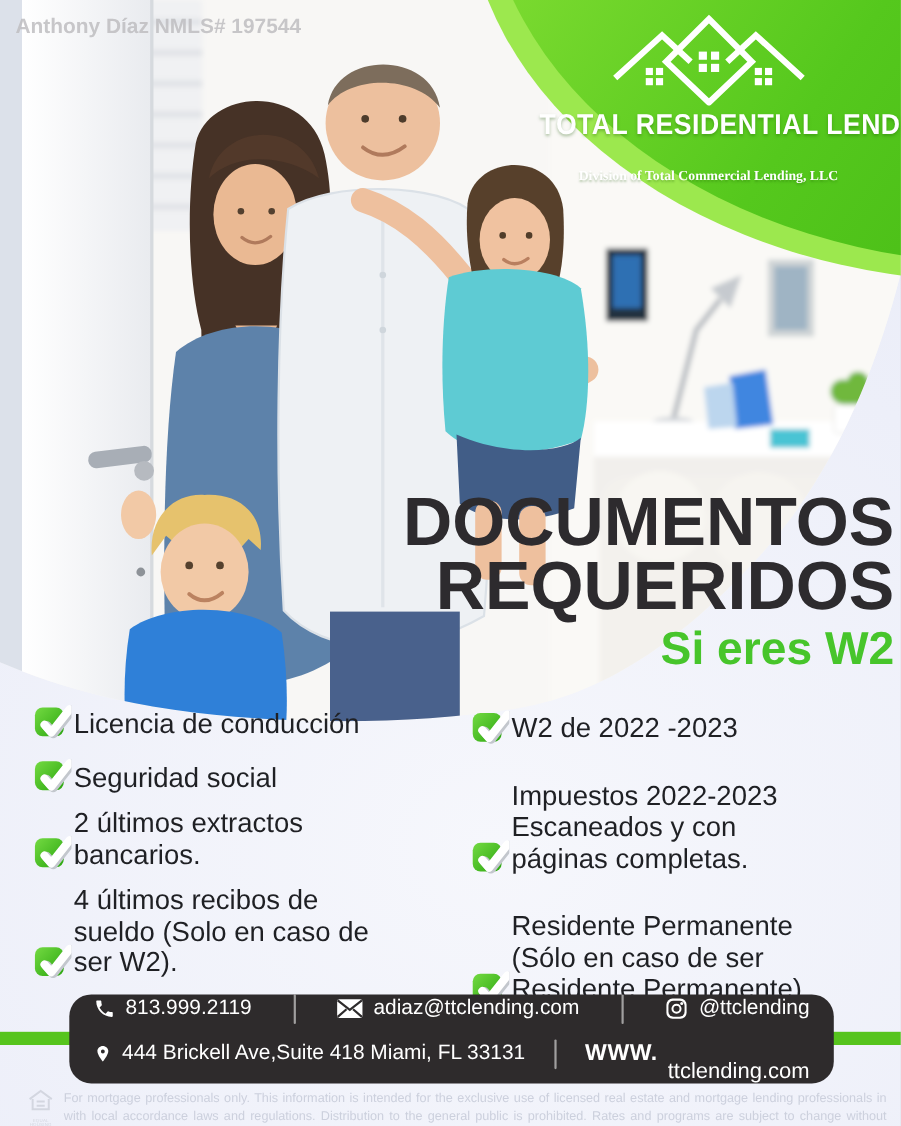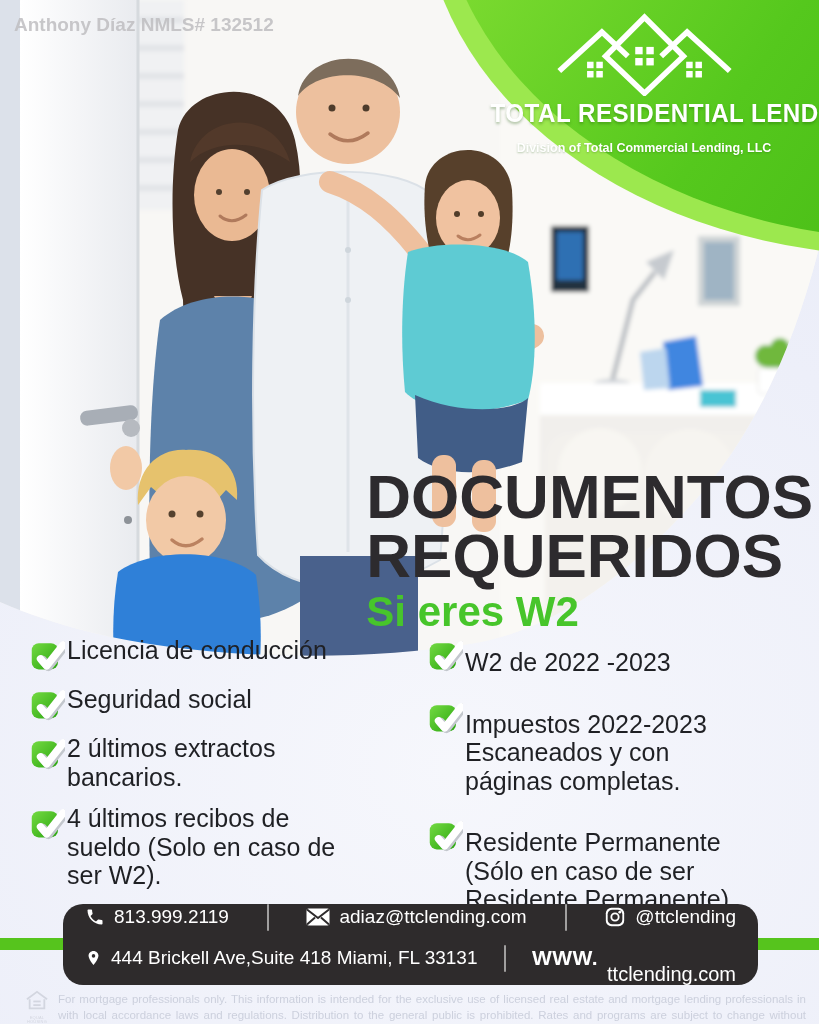--- a/index.html
+++ b/index.html
@@ -12,31 +12,31 @@
   .photo{position:absolute;left:0;top:0;width:819px;height:680px;z-index:1;}
   
   .blob-light{position:absolute;left:423px;top:-464px;width:960px;height:720px;border-radius:50%;
     background:#9ce84e;z-index:2;}
   .blob-main{position:absolute;left:439px;top:-480px;width:960px;height:720px;border-radius:50%;
     background:linear-gradient(125deg,#94e63c 8%,#55c81d 48%,#3aae0e 92%);z-index:3;}
   .logo{position:absolute;right:10px;top:8px;width:330px;text-align:center;z-index:4;color:#fff;}
   .logo-house{display:block;margin:0 auto;}
   .brand-name{font-size:26px;font-weight:bold;letter-spacing:.5px;white-space:nowrap;
     transform:scaleX(.93);transform-origin:center;text-shadow:0 2px 3px rgba(25,90,0,.35);margin-top:2px;}
-  .brand-division{font-size:12.5px;font-weight:bold;margin-top:12px;text-shadow:0 1px 2px rgba(25,90,0,.3);}
+  .brand-division{font-size:12.5px;font-weight:bold;margin-top:24px;text-shadow:0 1px 2px rgba(25,90,0,.3);font-family:Liberation Serif, serif;}
   
   .agent{position:absolute;left:14px;top:14px;font-size:19px;color:#bfbec1;z-index:5;font-weight:bold;opacity:.85;}
   
-  .title-block{position:absolute;right:6px;top:468px;z-index:4;line-height:.95;}
+  .title-block{position:absolute;right:6px;top:446px;text-align:right;z-index:4;line-height:.95;}
   .title-line{font-size:62px;font-weight:bold;color:#2d2b2e;letter-spacing:0;}
   .title-sub{font-size:42px;font-weight:bold;color:#47c52b;margin-top:6px;}
   
   .checklists{position:absolute;left:30px;top:636px;width:772px;display:grid;
     grid-template-columns:398px auto;z-index:5;}
-  .check-item{display:flex;align-items:flex-start;margin-bottom:13px;}
+  .check-item{display:flex;align-items:flex-end;margin-bottom:13px;}
   .col-right .check-item{margin-bottom:21px;}
   .check{width:35px;height:35px;flex:0 0 35px;margin-top:1px;margin-right:2px;}
   .check-text{font-size:25px;line-height:1.14;color:#1f2024;font-weight:500;}
   .col-left .check-text{max-width:280px;}
   .col-right .check-text{max-width:282px;margin-top:12px;}
   
   .stripe{position:absolute;left:0;top:938px;width:819px;height:12px;background:#56c41d;z-index:5;}
   .contact-bar{position:absolute;left:63px;top:904px;width:695px;height:81px;background:#2e2b2c;
     border-radius:20px;color:#fff;z-index:6;box-sizing:border-box;padding:11px 22px;
     display:flex;flex-direction:column;justify-content:center;}
@@ -195,21 +195,21 @@
         <rect x="155" y="58" width="7" height="7"></rect>
           <rect x="165" y="58" width="7" height="7"></rect>
         <rect x="155" y="68" width="7" height="7"></rect>
           <rect x="165" y="68" width="7" height="7"></rect>
       </g>
     </svg>
     <div class="brand-name">TOTAL RESIDENTIAL LENDING</div>
     <div class="brand-division">Division of Total Commercial Lending, LLC</div>
   </div>
 
-  <div class="agent">Anthony Díaz NMLS# 132512</div>
+  <div class="agent">Anthony Díaz NMLS# 197544</div>
 
   <div class="title-block">
     <div class="title-line">DOCUMENTOS</div>
     <div class="title-line">REQUERIDOS</div>
     <div class="title-sub">Si eres W2</div>
   </div>
 
   <div class="checklists">
     <div class="col-left">
       <div class="check-item">

